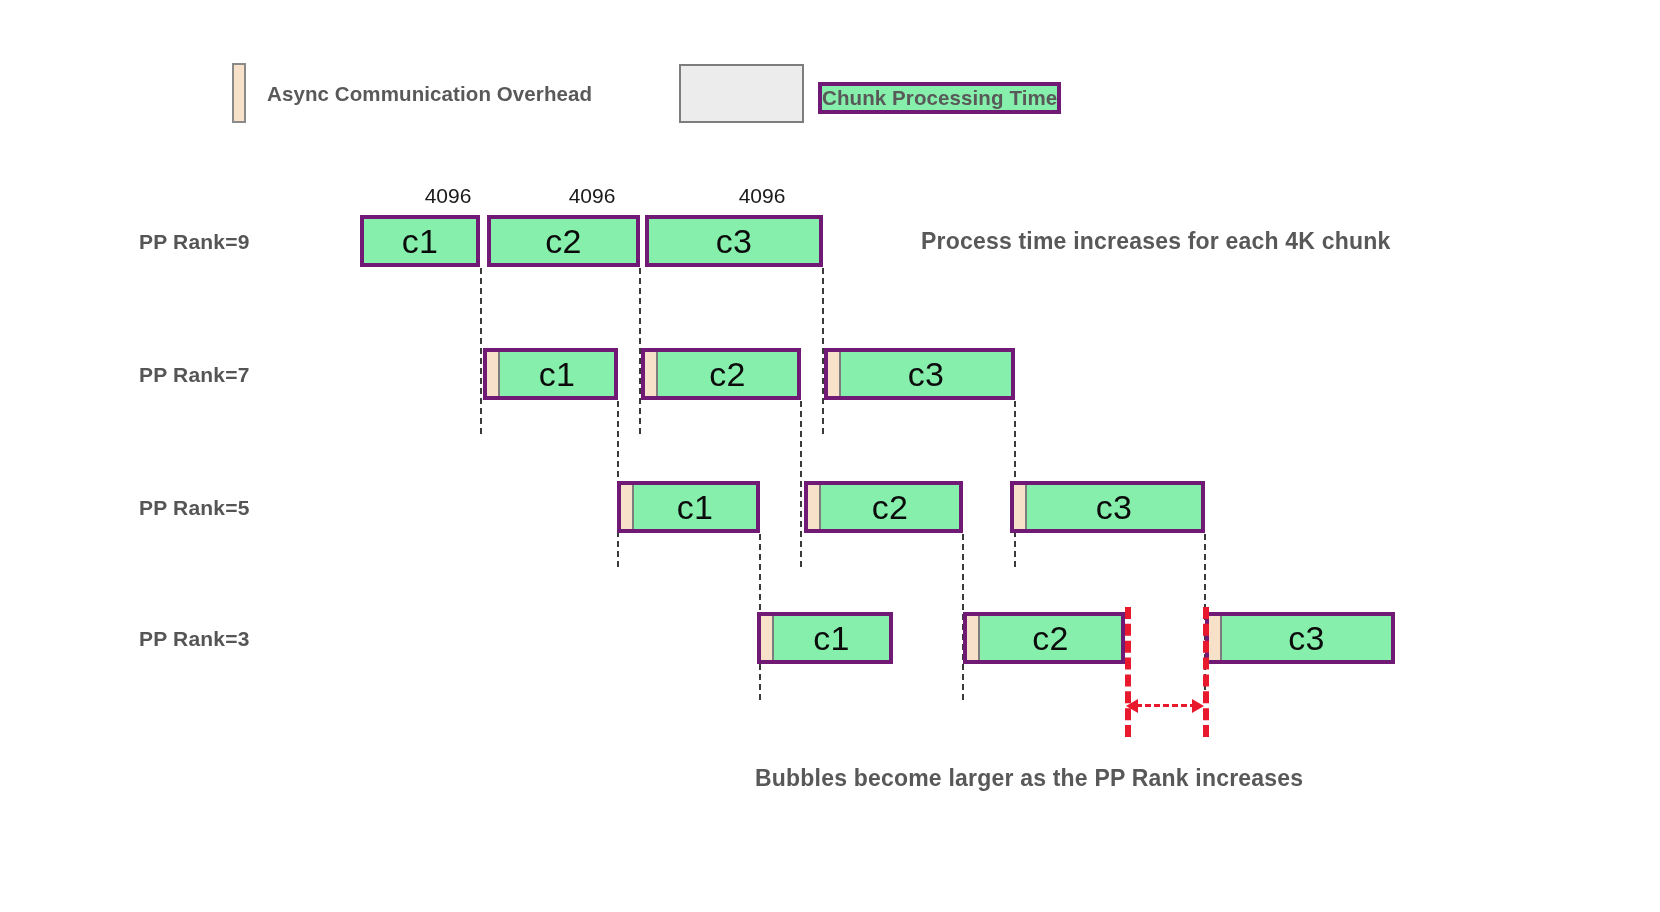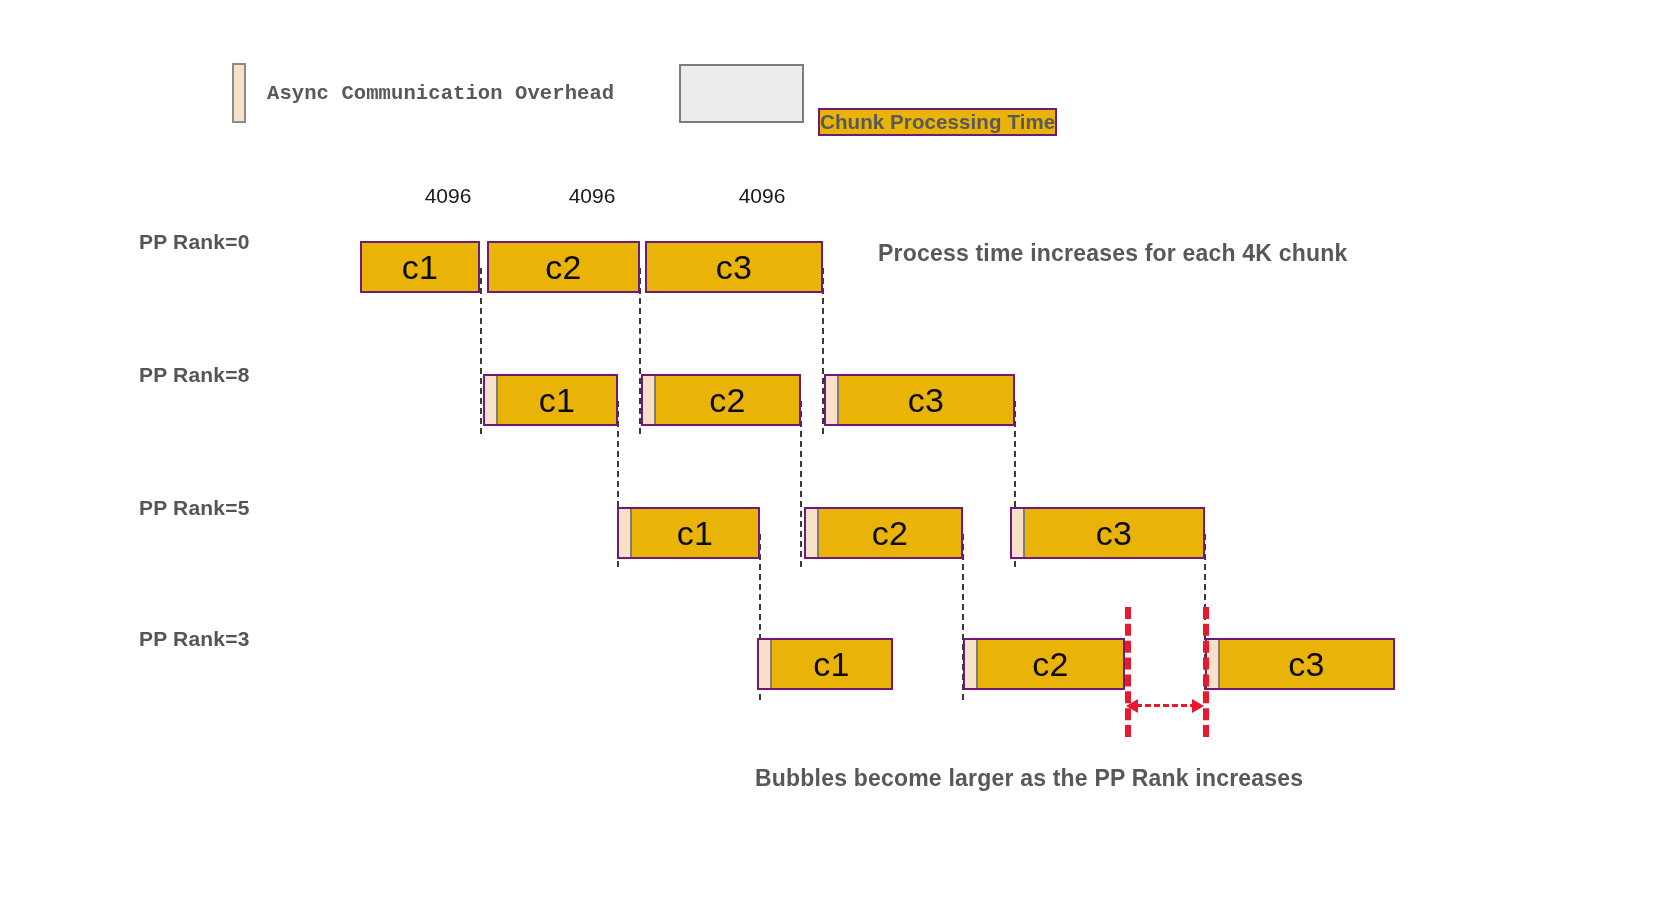--- a/index.html
+++ b/index.html
@@ -40,43 +40,42 @@
     box-sizing: border-box;
   }
   .legend-label {
     position: absolute;
     font-size: 20.5px;
     font-weight: bold;
     color: #595959;
     white-space: nowrap;
     letter-spacing: 0.1px;
   }
-  .legend-label.async  { left: 267px; top: 82px; font-family: Liberation Mono, monospace; }
+  .legend-label.async  { left: 267px; top: 82px; }
   .legend-label.chunk  { left: 818px; top: 82px; }
 
   
   .row-label {
     position: absolute;
     font-size: 21px;
     font-weight: bold;
     color: #555555;
     white-space: nowrap;
     letter-spacing: 0.2px;
   }
 
   
   .chunk {
     position: absolute;
     box-sizing: border-box;
-    background: #eab308;
-    border: 2px solid #701a75;
+    background: #86efac;
+    border: 4px solid #701a75;
     display: flex;
     align-items: center;
     justify-content: center;
-    margin-top: 26px;
   }
   .chunk .chunk-text {
     font-size: 34px;
     color: #0b0b0b;
     font-family: "Liberation Sans", sans-serif;
     line-height: 1;
     letter-spacing: 0.3px;
   }
   .async-bar {
     position: absolute;
@@ -144,22 +143,22 @@
   <div class="legend-swatch-async"></div>
   <div class="legend-label async">Async Communication Overhead</div>
 
   <div class="legend-swatch-chunk"></div>
   <div class="legend-label chunk">Chunk Processing Time</div>
 
   <div class="size-label" style="left:420px; top:184px;">4096</div>
   <div class="size-label" style="left:564px; top:184px;">4096</div>
   <div class="size-label" style="left:734px; top:184px;">4096</div>
 
-  <div class="row-label" style="left:139px; top:230px;">PP Rank=0</div>
-  <div class="row-label" style="left:139px; top:363px;">PP Rank=8</div>
+  <div class="row-label" style="left:139px; top:230px;">PP Rank=9</div>
+  <div class="row-label" style="left:139px; top:363px;">PP Rank=7</div>
   <div class="row-label" style="left:139px; top:496px;">PP Rank=5</div>
   <div class="row-label" style="left:139px; top:627px;">PP Rank=3</div>
 
   <div class="connector" style="left:480px; top:268px; height:166px;"></div>
   <div class="connector" style="left:639px; top:268px; height:166px;"></div>
   <div class="connector" style="left:822px; top:268px; height:166px;"></div>
 
   <div class="connector" style="left:617px; top:401px; height:166px;"></div>
   <div class="connector" style="left:800px; top:401px; height:166px;"></div>
   <div class="connector" style="left:1014px; top:401px; height:166px;"></div>
@@ -217,16 +216,16 @@
     <span class="chunk-text">c3</span>
   </div>
 
   <div class="bubble-marker" style="left:1125px; top:607px; height:130px;"></div>
   <div class="bubble-marker" style="left:1203px; top:607px; height:130px;"></div>
 
   <div class="bubble-arrow" style="left:1136px; top:704px; width:60px;"></div>
   <div class="arrow-head left" style="left:1126px; top:699px;"></div>
   <div class="arrow-head right" style="left:1192px; top:699px;"></div>
 
-  <div class="annotation" style="left:878px; top:228px;margin-top:12px;">Process time increases for each 4K chunk</div>
+  <div class="annotation" style="left:921px; top:228px;">Process time increases for each 4K chunk</div>
   <div class="annotation" style="left:755px; top:765px;">Bubbles become larger as the PP Rank increases</div>
 
 </div>
 
 </body></html>

